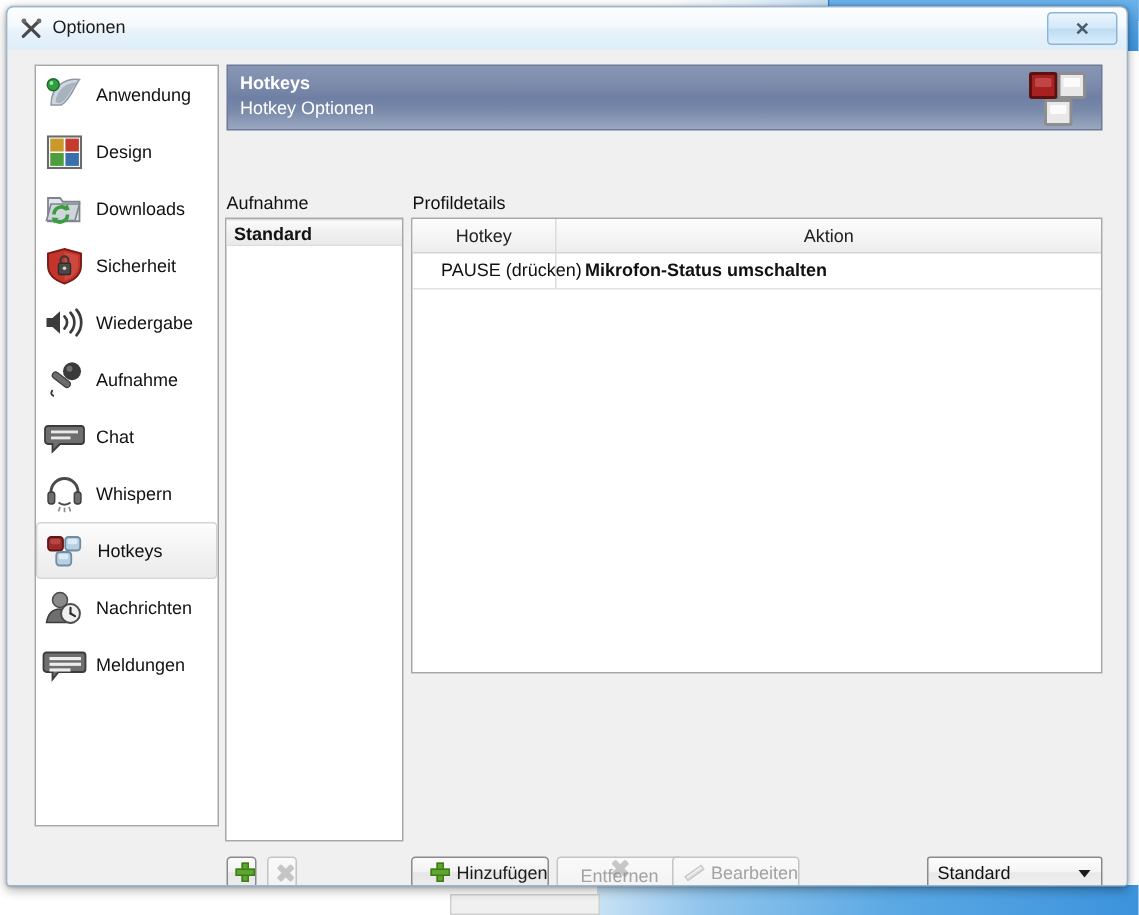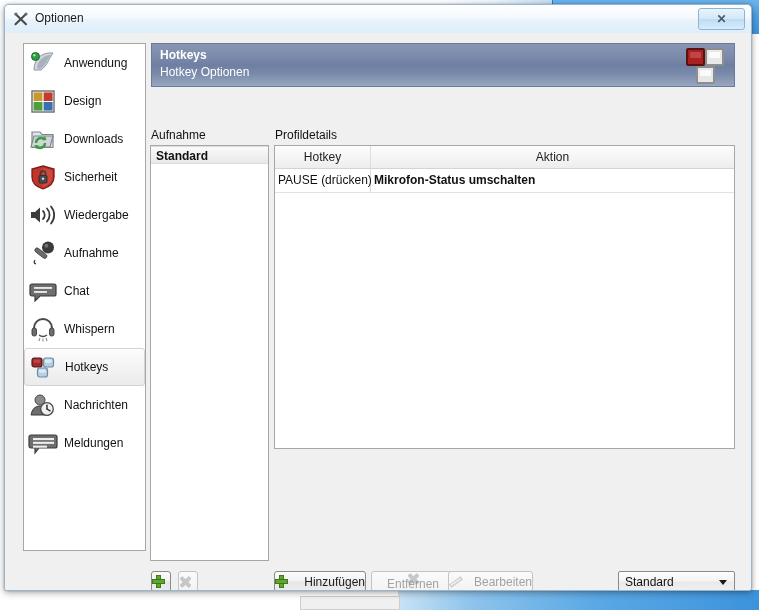--- a/index.html
+++ b/index.html
@@ -239,41 +239,41 @@
   .th.col-aktion { flex: 1; }
   .tbl-row {
     display: flex;
     height: 23px;
     border-bottom: 1px solid #e2e2e2;
   }
   .td {
     line-height: 23px;
     font-size: 12px;
     color: #111;
-    padding: 0 3px;
+    padding: 0 19px;
     box-sizing: border-box;
     white-space: nowrap;
   }
   .td.col-hotkey { width: 96px; border-right: 1px solid #dcdcdc; }
   .td.col-aktion { flex: 1; font-weight: bold; }
 
   
   .btn {
     position: absolute;
     box-sizing: border-box;
     border: 1px solid #8a8a8a;
     border-radius: 3px;
     background: linear-gradient(to bottom, #fbfbfb 0%, #f2f2f2 48%, #e6e6e6 52%, #ededed 100%);
     font-size: 12px;
     color: #1a1a1a;
     text-align: center;
     cursor: pointer;
     display: flex;
     align-items: center;
-    justify-content: space-between;
+    justify-content: flex-end;
     gap: 4px;
   }
   .btn.disabled {
     color: #a2a2a2;
     border-color: #c4c4c4;
     background: linear-gradient(to bottom, #fafafa 0%, #f3f3f3 100%);
     cursor: default;
   }
   .btn.square { padding: 0; }
 

